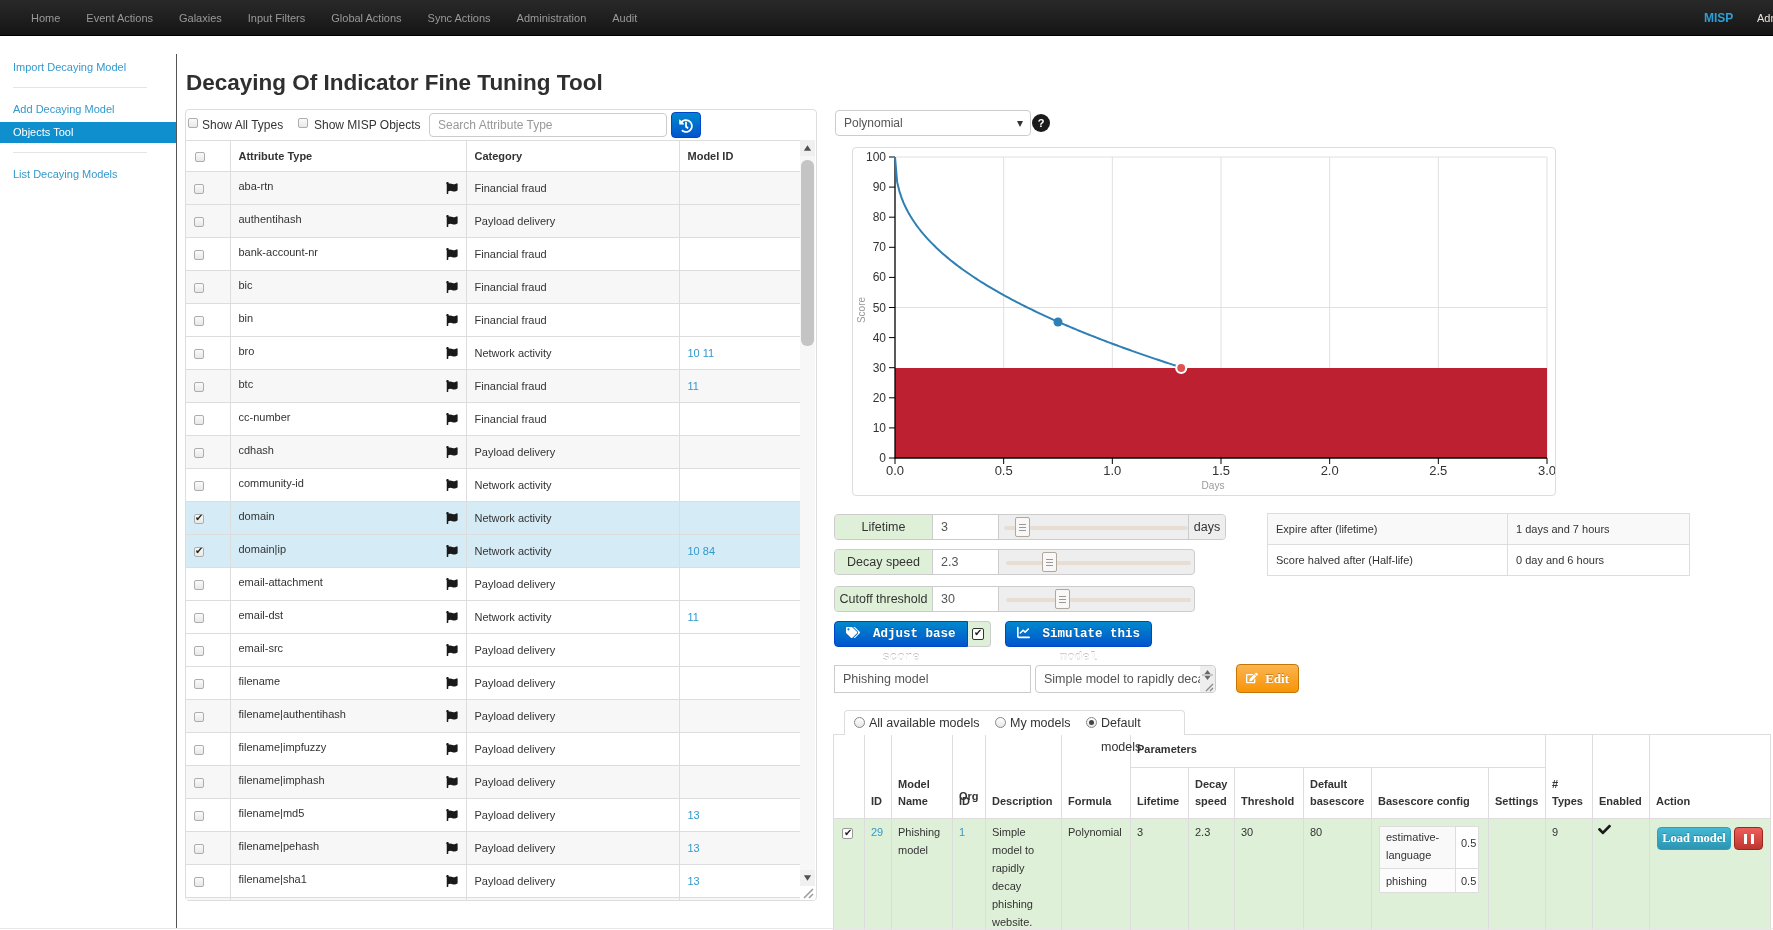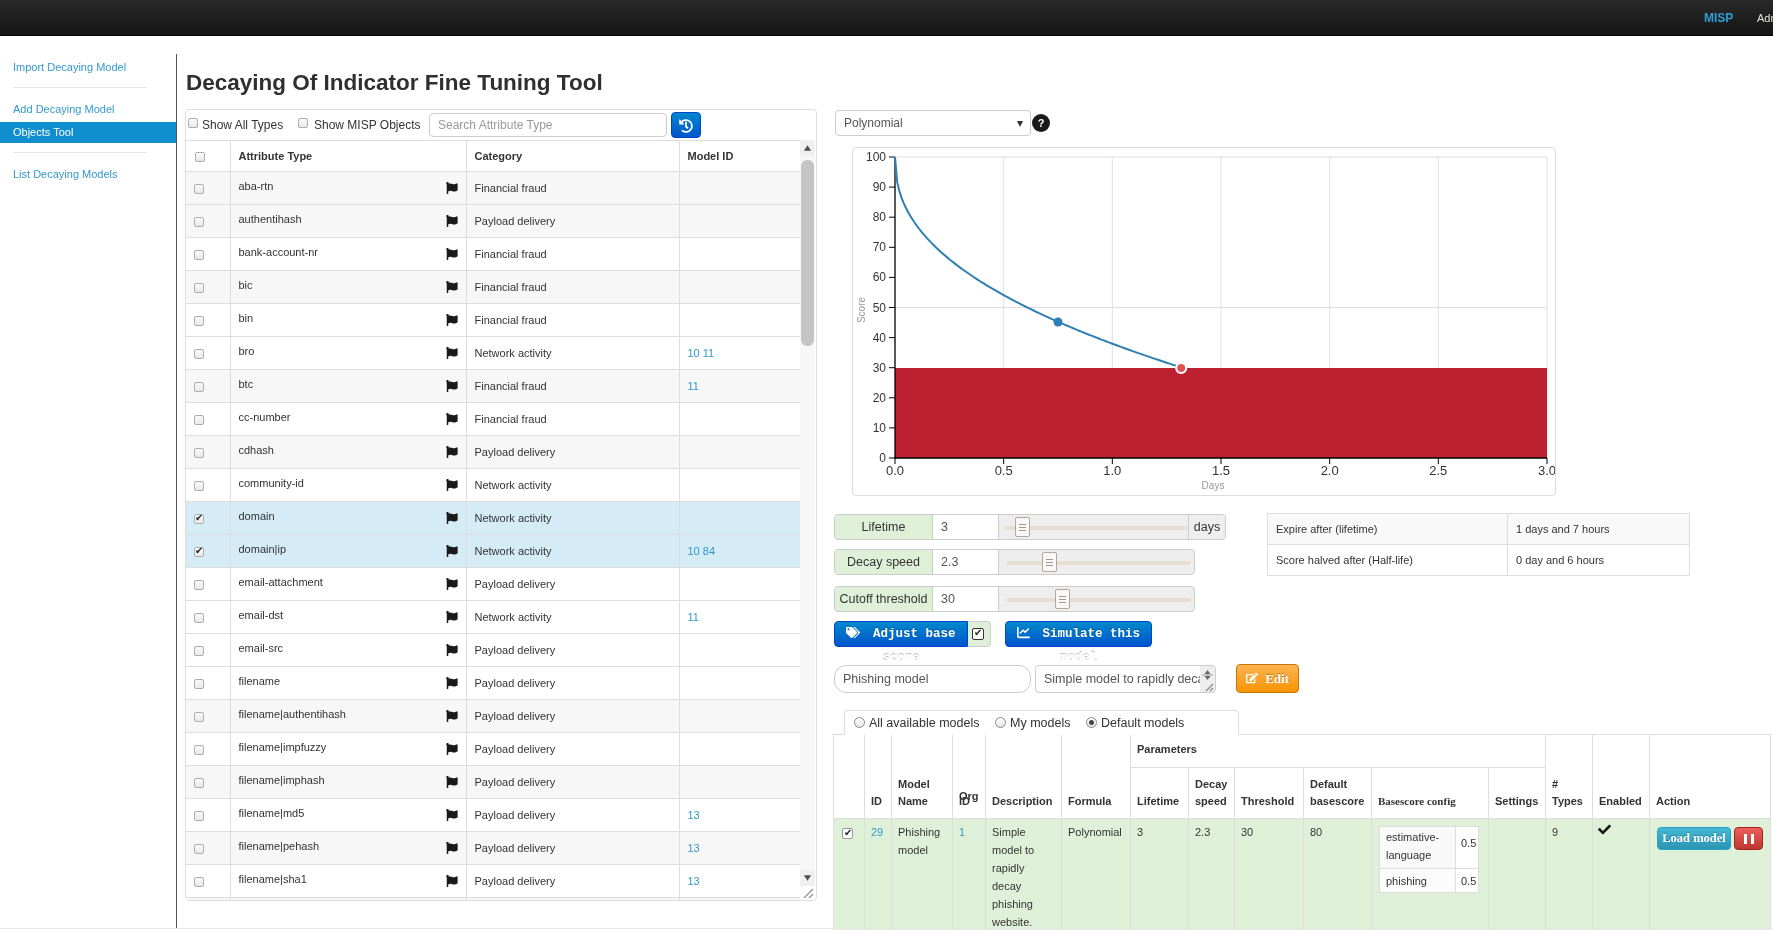--- a/index.html
+++ b/index.html
@@ -54,45 +54,46 @@
 .track { position:absolute; top:11px; height:4px; background:#e8ddd3; border-radius:2px; }
 .handle { position:absolute; top:2px; width:15px; height:20px; background:#faf8f6; border:1px solid #b0a89e; border-radius:2px; }
 .handle i { display:block; height:1px; background:#999; margin:2px 3px 0 3px; }
 .handle i:first-child { margin-top:6px; }
 
 .bbtn { position:absolute; height:26px; border:1px solid #0044cc; border-radius:4px; background:linear-gradient(#0088cc,#0055cc); color:#fff; font-weight:bold; font-family:Liberation Mono, monospace; font-size:12.5px; text-align:center; text-shadow:0 -1px 0 rgba(0,0,0,0.25); }
 #adjchk { left:968px; top:621px; width:23px; height:26px; background:#dff0d8; border:1px solid #ccc; border-left:none; border-radius:0 4px 4px 0; }
 #adjchk .cb2 { position:absolute; left:4px; top:6px; width:12px; height:12px; border:1px solid #333; border-radius:2px; background:#fff; }
 #adjchk .cb2:after { content:"\2714"; position:absolute; left:1px; top:-2px; font-size:10px; color:#222; }
 
-#mname { left:834px; top:665px; width:197px; height:28px; border:1px solid #ccc; border-radius:12px; font-size:12.5px; color:#555; line-height:26px; padding-left:8px; background:#fff; }
+#mname { left:834px; top:665px; width:197px; height:28px; border:1px solid #ccc; border-radius:0; font-size:12.5px; color:#555; line-height:26px; padding-left:8px; background:#fff; }
 #mdesc { left:1035px; top:665px; width:181px; height:28px; border:1px solid #ccc; border-radius:4px; font-size:12.5px; color:#555; line-height:26px; padding-left:8px; background:#fff; overflow:hidden; white-space:nowrap; }
 #mdescbar { position:absolute; right:0px; top:0px; width:15px; height:26px; background:#eee; border-radius:0 3px 3px 0; }
 #editbtn { left:1236px; top:664px; width:63px; height:29px; border:1px solid #c67605; border-radius:4px; background:linear-gradient(#fbb450,#f89406); color:#fff; font-weight:bold; font-family:"Liberation Serif",serif; font-size:13px; text-align:center; line-height:27px; text-shadow:0 -1px 0 rgba(0,0,0,0.25); }
 
-#radios { left:844px; top:710px; width:395px; height:25px; border:1px solid #ddd; border-bottom:none; border-radius:4px 4px 0 0; font-size:12.5px; background:#fff; z-index:2; }
+#radios { left:844px; top:710px; width:341px; height:25px; border:1px solid #ddd; border-bottom:none; border-radius:4px 4px 0 0; font-size:12.5px; background:#fff; z-index:2; }
 .rad { position:absolute; top:6px; width:11px; height:11px; border:1px solid #888; border-radius:50%; background:linear-gradient(#fff,#e6e6e6); }
 .rad.on:after { content:""; position:absolute; left:2px; top:2px; width:5px; height:5px; border-radius:50%; background:#444; }
 #radios span.rl { position:absolute; top:0; line-height:24px; color:#333; }
 
 #mtable { left:833px; top:734px; width:938px; height:196px; border:1px solid #ddd; border-bottom:none; font-size:11px; }
 #mtable .vline { position:absolute; top:0; width:1px; background:#ddd; }
 #mtable .hline { position:absolute; height:1px; background:#ddd; }
 #mtable .hd { position:absolute; font-weight:bold; color:#333; }
 #mtable .data { position:absolute; left:0; top:84px; width:936px; height:112px; background:#dff0d8; }
 #mtable .dtx { position:absolute; color:#333; }
 #mtable .cb3 { position:absolute; width:11px; height:11px; border:1px solid #999; border-radius:2px; background:#fff; }
 #mtable .cb3:after { content:"\2714"; position:absolute; left:1px; top:-2px; font-size:10px; color:#222; }
 #footer { left:0; top:928px; width:1773px; height:1px; background:#e8e8e8; }
 .tick { font-size:12px; fill:#333; }
 .tickx { font-size:13px; fill:#333; }
 .alab { font-size:10px; fill:#999; }
 </style></head>
 <body>
 <div class="abs" id="nav">
+  <ul><li>Home</li><li>Event Actions</li><li>Galaxies</li><li>Input Filters</li><li>Global Actions</li><li>Sync Actions</li><li>Administration</li><li>Audit</li></ul>
   <span id="misp">MISP</span>
     <span id="adm">Admin</span>
 </div>
 <div class="abs" id="side">
   <span class="lnk" style="top:7px;">Import Decaying Model</span>
   <span class="div" style="top:33px;"></span>
   <span class="lnk" style="top:49px;">Add Decaying Model</span>
   <span class="act" style="top:68px;">Objects Tool</span>
   <span class="div" style="top:98px;"></span>
   <span class="lnk" style="top:114px;">List Decaying Models</span>
@@ -492,21 +493,21 @@
 <span class="hd" style="left:125px;top:43px;margin-top:12px;">Org</span>
 <span class="hd" style="left:125px;top:60px;">ID</span>
 <span class="hd" style="left:158px;top:60px;">Description</span>
 <span class="hd" style="left:234px;top:60px;">Formula</span>
 <span class="hd" style="left:303px;top:60px;">Lifetime</span>
 <span class="hd" style="left:361px;top:43px;">Decay</span>
 <span class="hd" style="left:361px;top:60px;">speed</span>
 <span class="hd" style="left:407px;top:60px;">Threshold</span>
 <span class="hd" style="left:476px;top:43px;">Default</span>
 <span class="hd" style="left:476px;top:60px;">basescore</span>
-<span class="hd" style="left:544px;top:60px;font-family:Liberation Serif, serif;">Basescore config</span>
+<span class="hd" style="left:544px;top:60px;">Basescore config</span>
 <span class="hd" style="left:661px;top:60px;">Settings</span>
 <span class="hd" style="left:718px;top:43px;">#</span>
 <span class="hd" style="left:718px;top:60px;">Types</span>
 <span class="hd" style="left:765px;top:60px;">Enabled</span>
 <span class="hd" style="left:822px;top:60px;">Action</span>
 <span class="cb3" style="left:8px;top:93px;"></span>
 <span class="dtx" style="left:37px;top:91px;"><span style="color:#3399cc;">29</span></span>
 <span class="dtx" style="left:64px;top:91px;"><span>Phishing</span></span>
 <span class="dtx" style="left:64px;top:109px;"><span>model</span></span>
 <span class="dtx" style="left:125px;top:91px;"><span style="color:#3399cc;">1</span></span>

